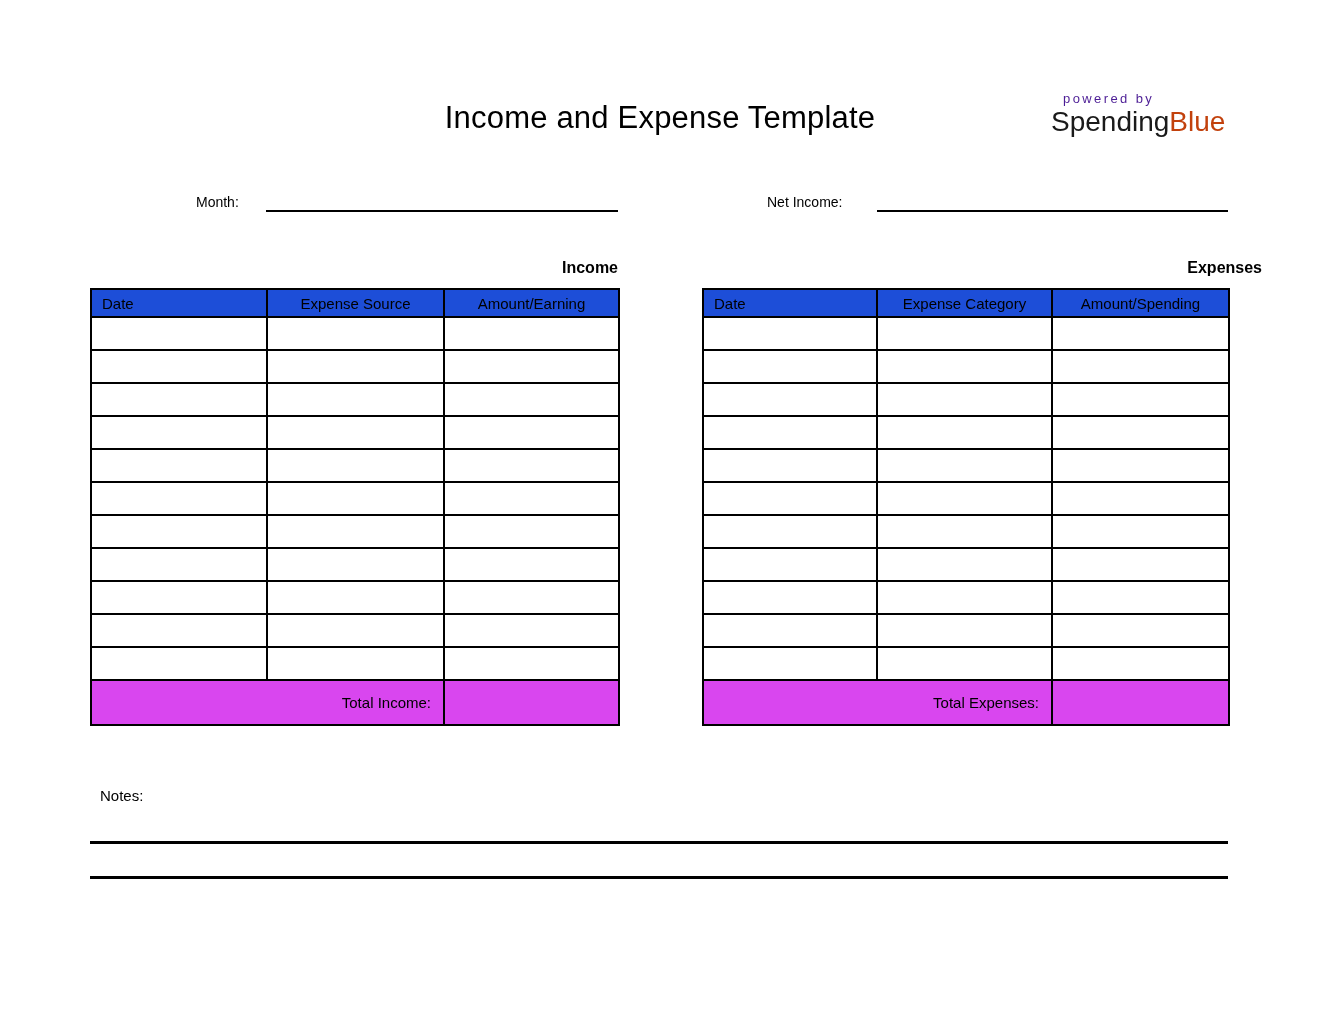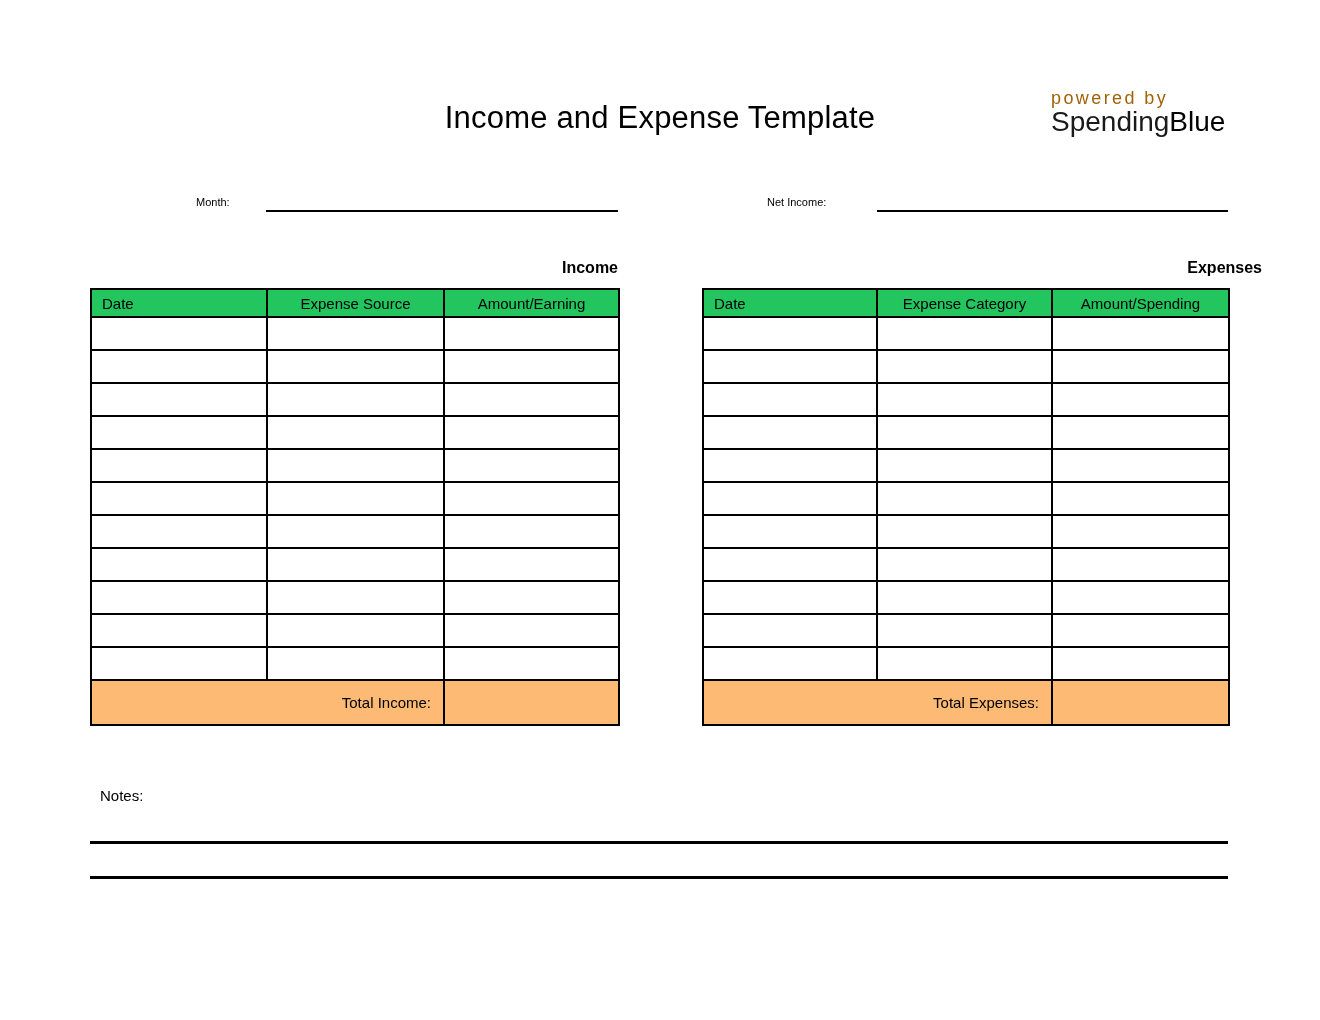--- a/index.html
+++ b/index.html
@@ -31,38 +31,39 @@
   }
 
   
   .logo {
     position: absolute;
     top: 91px;
     left: 1051px;
     width: 176px;
   }
   .logo .powered {
-    font-size: 18px;
+    font-size: 13px;
     letter-spacing: 2.4px;
-    color: #a16207;
+    color: #4c1d95;
+    margin-left: 12px;
     line-height: 15px;
   }
   .logo .brand {
     font-size: 28px;
     line-height: 30px;
     margin-top: 1px;
     color: #1a1a1a;
     white-space: nowrap;
   }
-  .logo .brand .blue { color: #000000; margin-top: 36px; }
+  .logo .brand .blue { color: #c2410c; margin-top: 36px; }
 
   
   .field-label {
     position: absolute;
-    font-size: 11px;
+    font-size: 14px;
     line-height: 18px;
   }
   .month-label { left: 196px; top: 193px; }
   .netincome-label { left: 767px; top: 193px; }
   .fill-line {
     position: absolute;
     height: 0;
     border-bottom: 2px solid #000;
   }
   .month-line { left: 266px; top: 210px; width: 352px; }
@@ -88,29 +89,29 @@
     table-layout: fixed;
   }
   table.income-table { left: 90px; width: 528px; }
   table.expenses-table { left: 702px; width: 526px; }
   table.sheet th, table.sheet td {
     border: 2px solid #000;
     font-size: 15px;
     font-weight: 400;
   }
   table.sheet th {
-    background: #22c55e;
+    background: #1d4ed8;
     height: 28px;
     text-align: center;
     margin-left: 40px;
   }
   table.sheet th.col-date { text-align: left; padding-left: 10px; }
   table.sheet td { height: 33px; }
   table.sheet .total-row td {
-    background: #fdba74;
+    background: #d946ef;
     height: 45px;
   }
   table.sheet .total-label {
     text-align: right;
     padding-right: 12px;
   }
 
   
   .notes-label {
     position: absolute;

